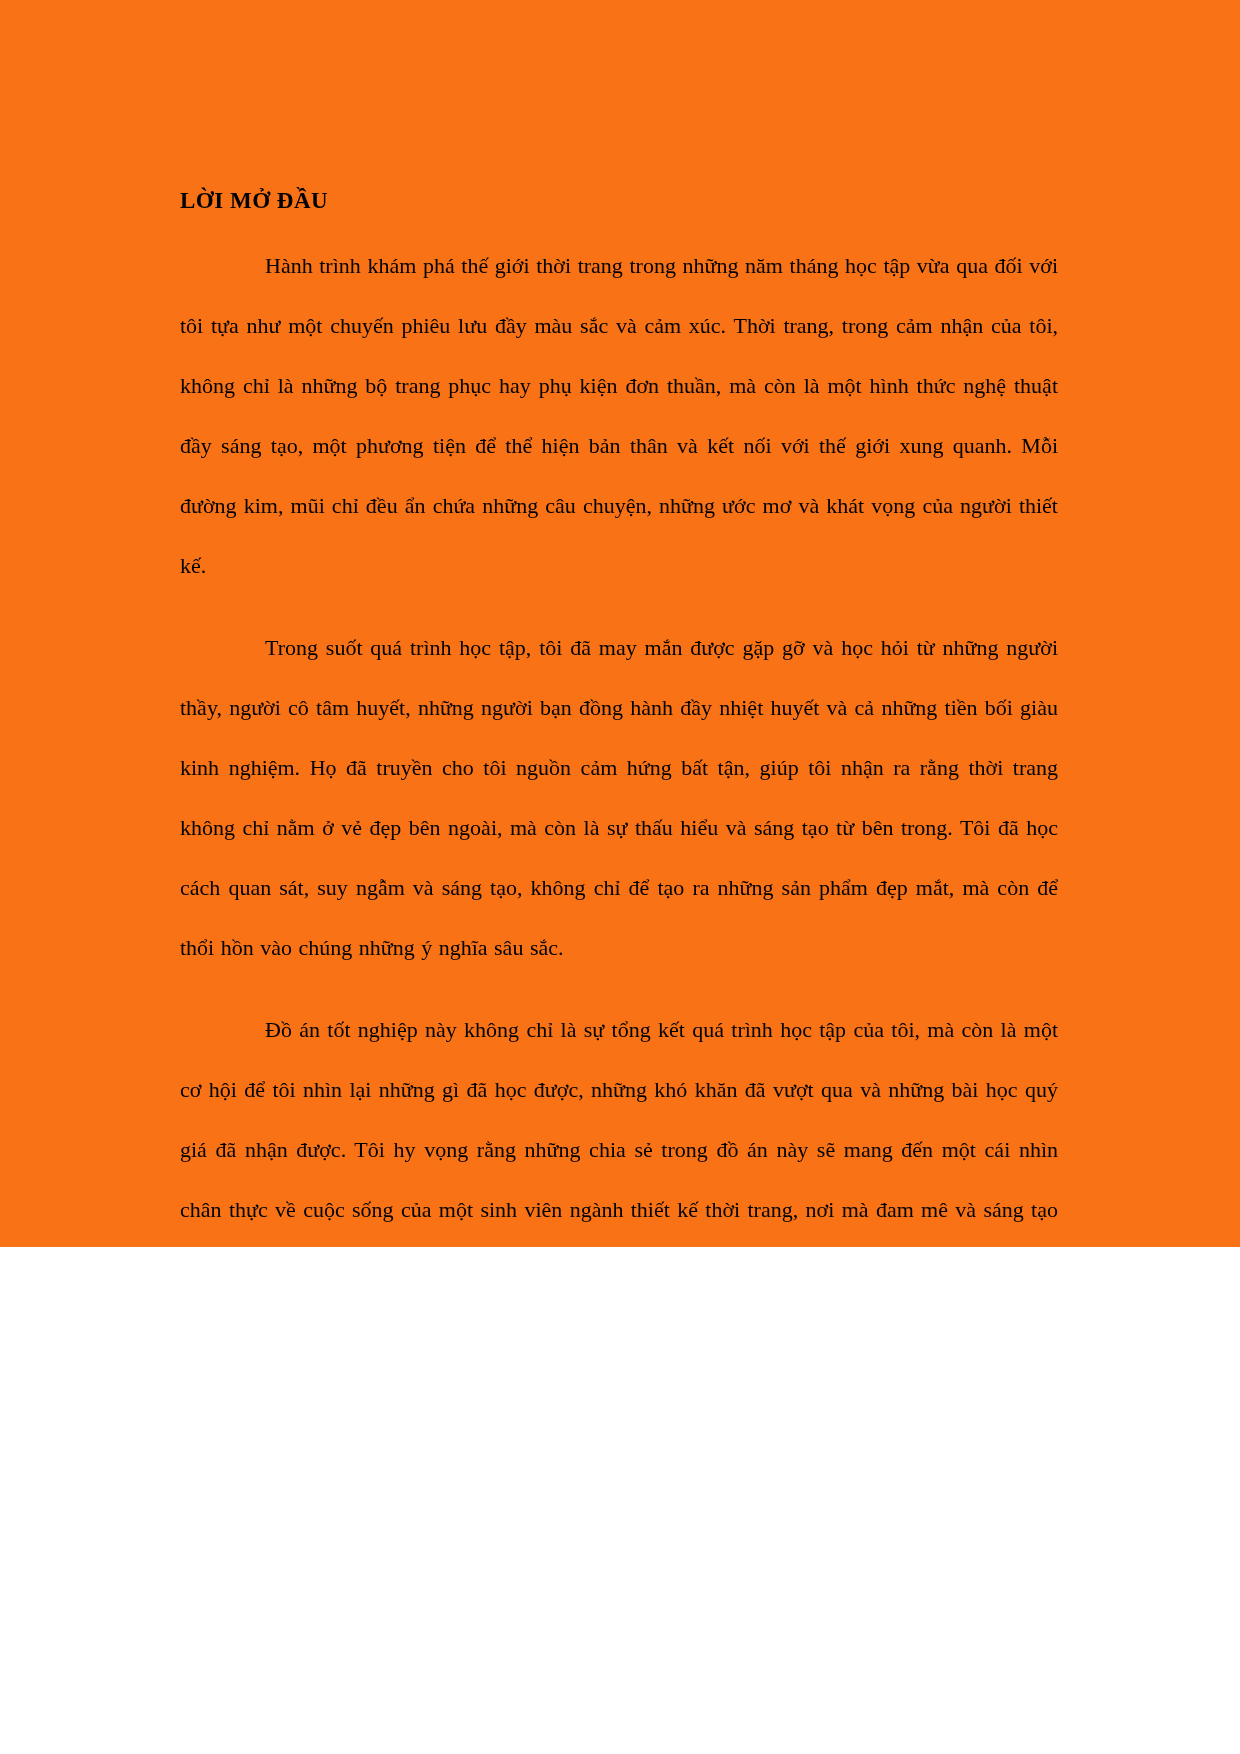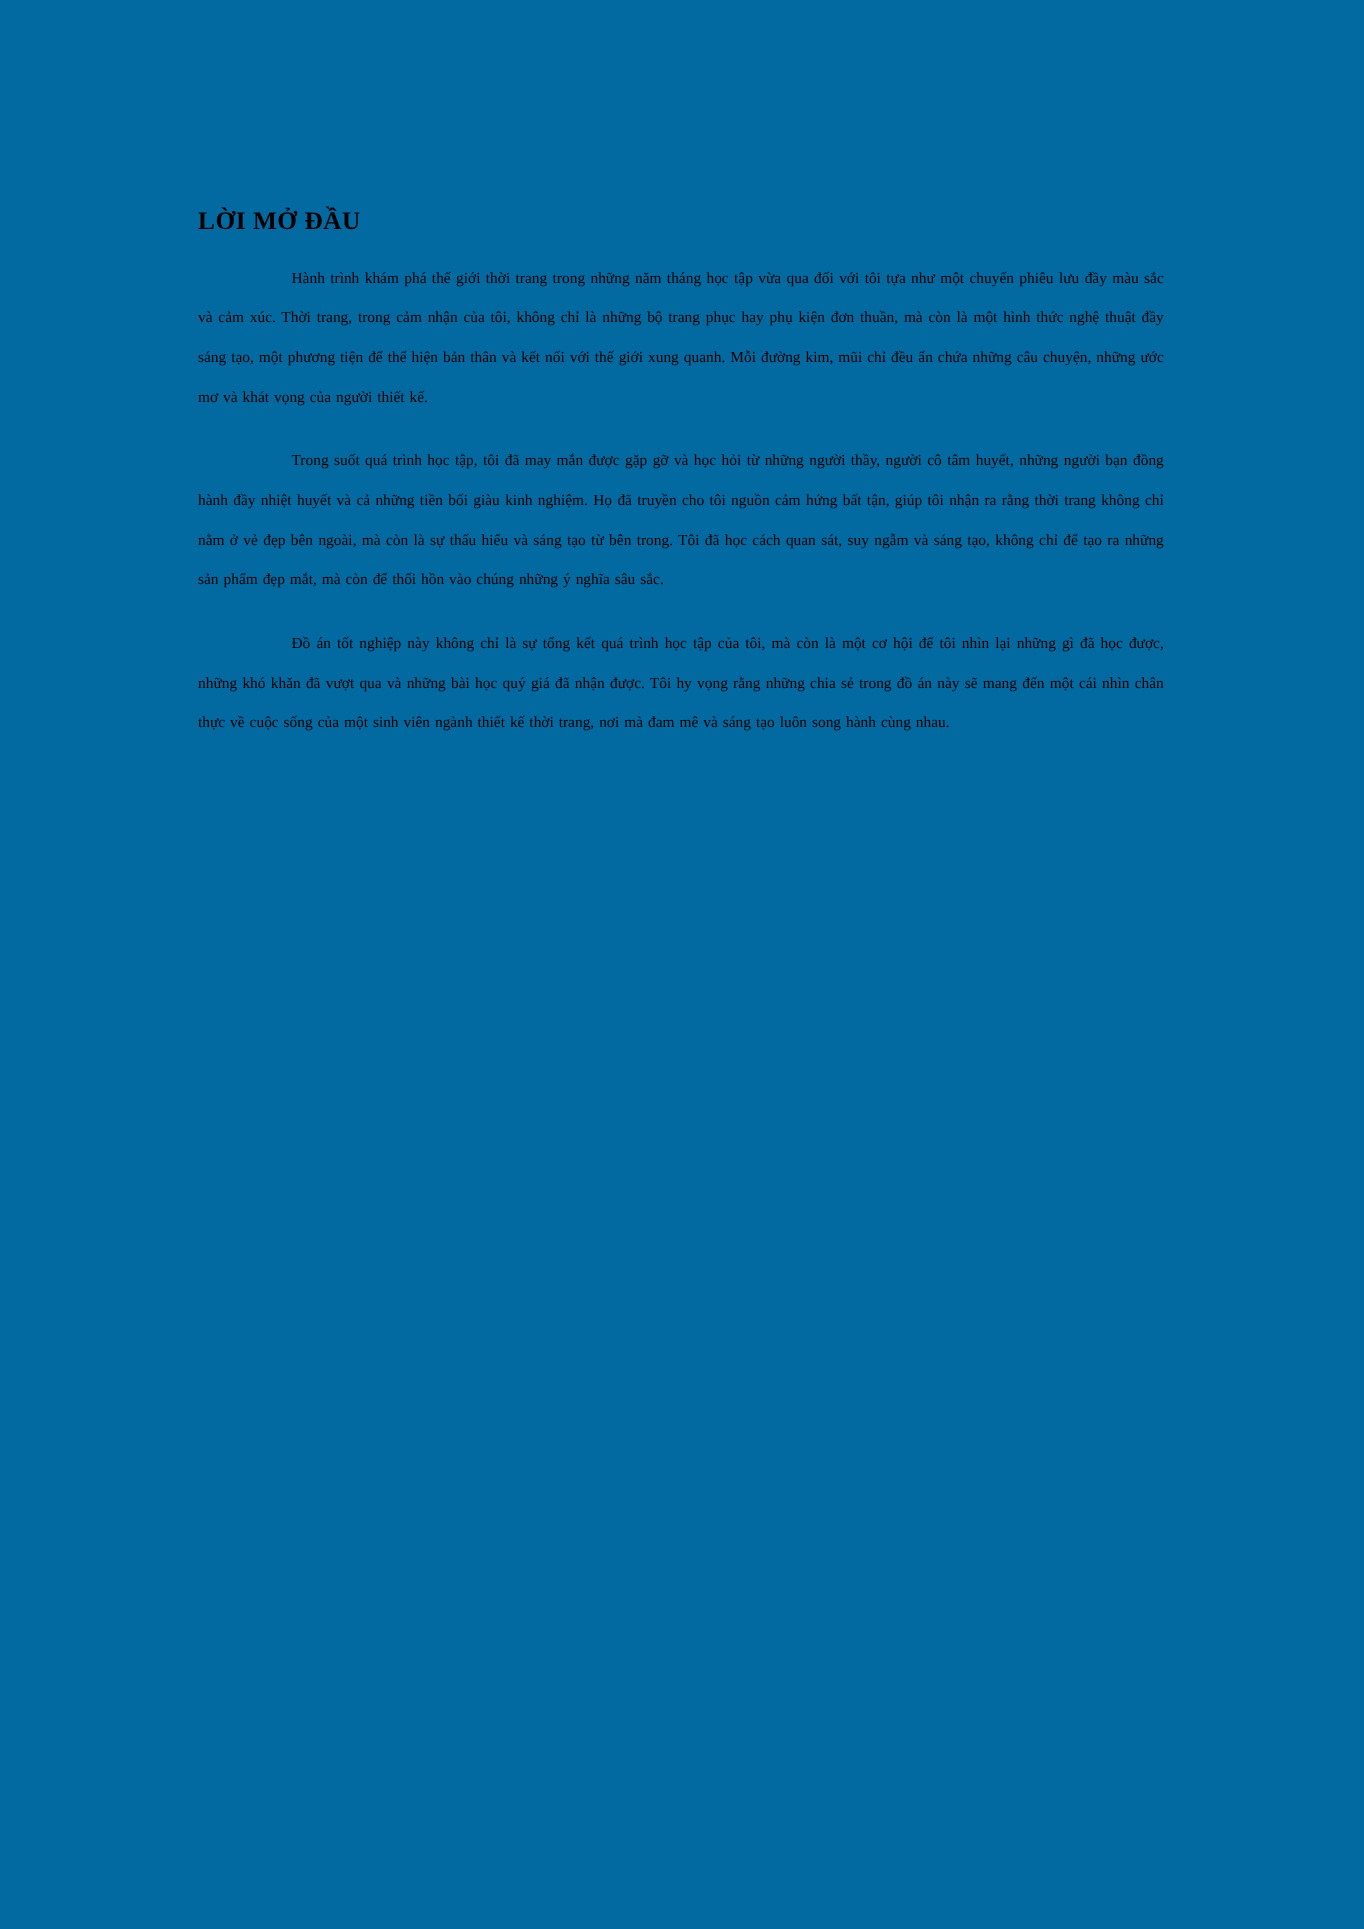--- a/index.html
+++ b/index.html
@@ -3,41 +3,41 @@
   <meta charset="utf-8">
   <style>
     * { margin: 0; padding: 0; box-sizing: border-box; }
     html, body {
       background: #ffffff;
       font-family: "Liberation Serif", "DejaVu Serif", serif;
     }
     .document-page {
       position: relative;
       width: 1240px;
-      height: 1754px;
-      background: #0369a1;
+      height: 1247px;
+      background: #f97316;
       color: #000000;
       overflow: hidden;
     }
     .content {
       position: absolute;
       top: 188px;
       left: 180px;
       width: 878px;
     }
     .doc-title {
       font-size: 23px;
       font-weight: bold;
       letter-spacing: 0.5px;
       margin-bottom: 22px;
       color: #000000;
     }
     .doc-paragraph {
-      font-size: 14px;
-      line-height: 36px;
+      font-size: 22px;
+      line-height: 60px;
       text-align: justify;
       text-indent: 85px;
       margin-top: 22px;
       color: #000000;
       word-spacing: 1px;
     }
   </style>
 </head>
 <body>
 

